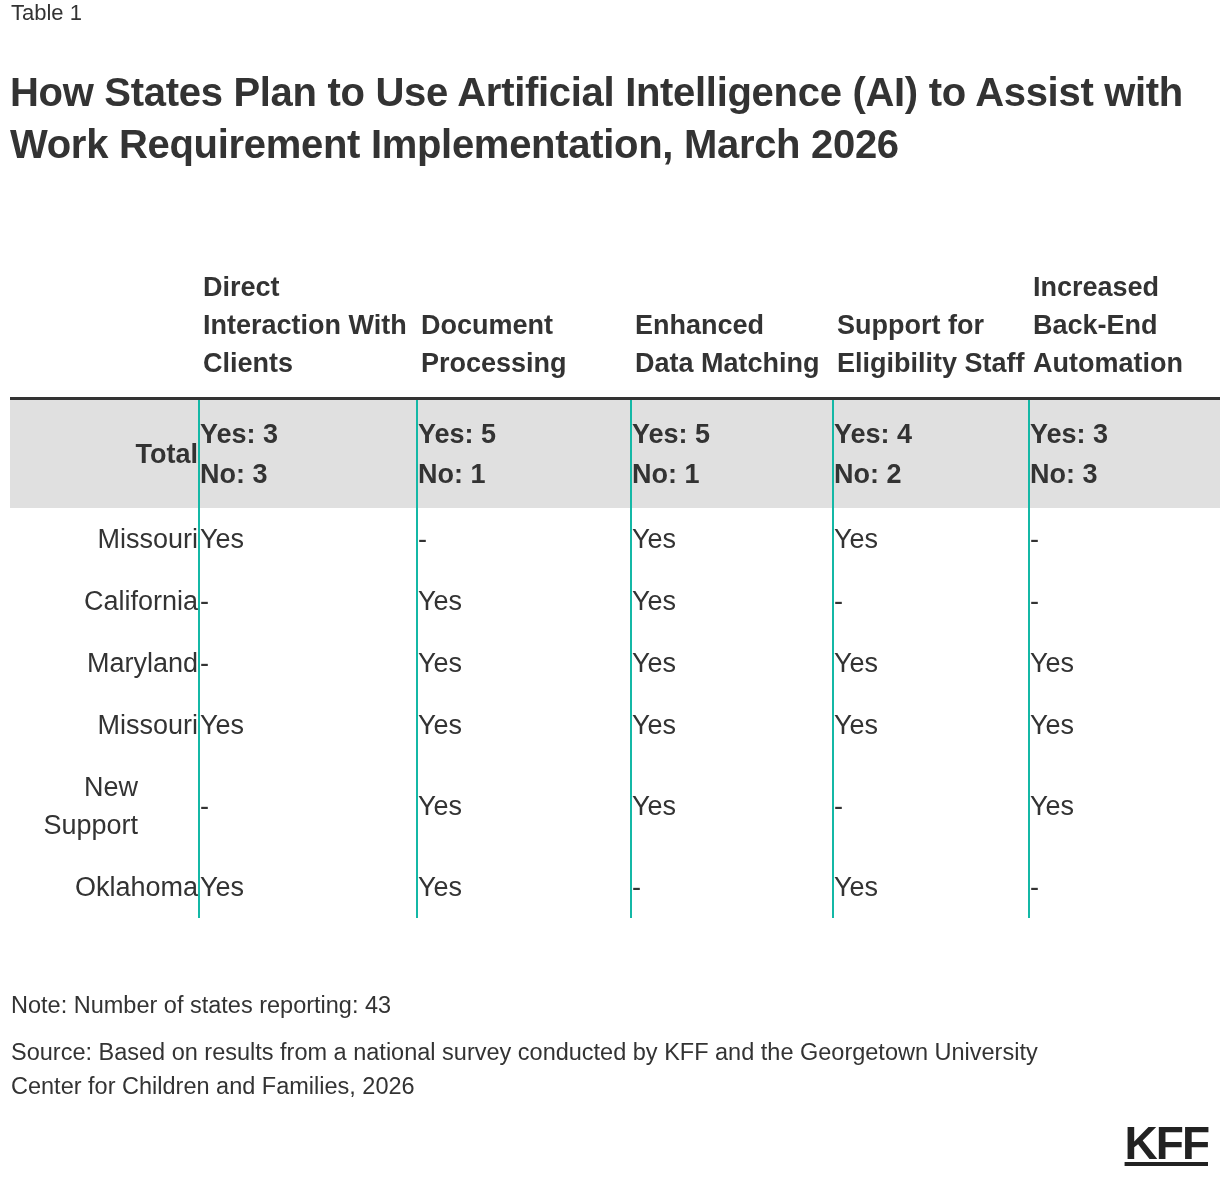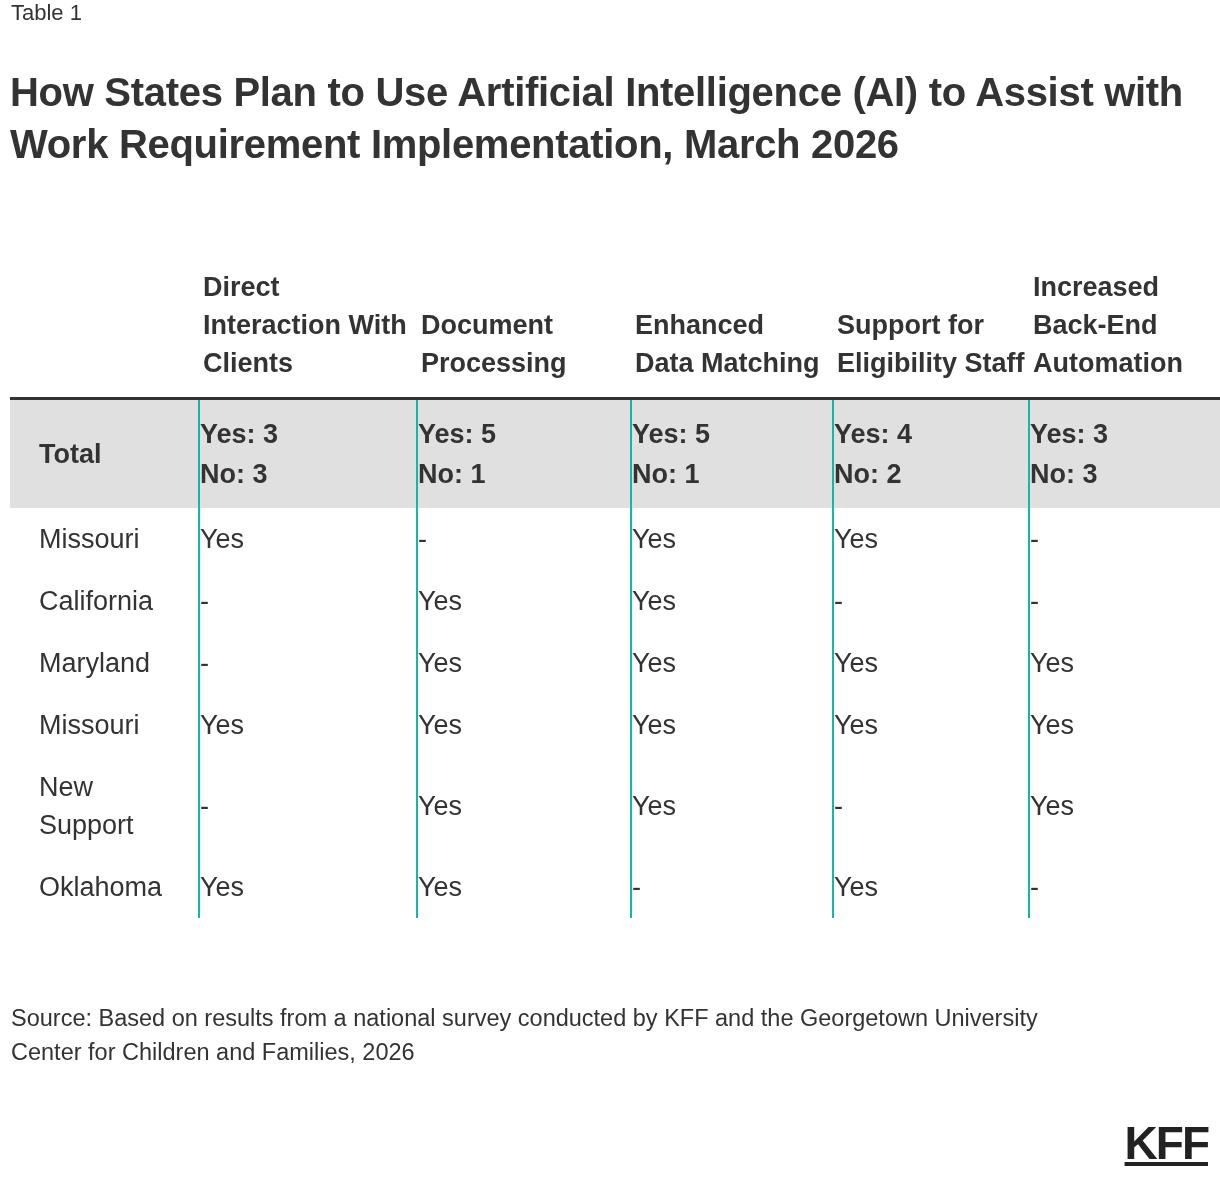--- a/index.html
+++ b/index.html
@@ -19,21 +19,21 @@
     col.c3 { width: 202px; } col.c4 { width: 196px; } col.c5 { width: 201px; }
     thead th {
       font-size: 27px; font-weight: bold; line-height: 38px; color: #333;
       text-align: left; vertical-align: bottom; padding: 0 4px 15px 4px;
       height: 162px; border-bottom: 3px solid #333333;
     }
     tbody td {
       font-size: 27px; color: #333; text-align: left; vertical-align: middle;
       border-left: 2px solid #14b8a6; height: 62px; padding: 0;
     }
-    tbody td.state { border-left: none; text-align: left; padding-left: 29px; line-height: 38px; }
+    tbody td.state { border-left: none; text-align: right; padding-left: 12px; line-height: 38px; }
     tbody tr.total td { background: #e0e0e0; font-weight: bold; height: 108px; line-height: 40px; }
     tbody tr.tall td { height: 100px; }
     .notes { position: absolute; left: 11px; top: 988px; width: 1100px; font-size: 23.5px; line-height: 34px; color: #333; }
     .notes p { margin: 0; }
     .notes .src { margin-top: 13px; }
     .logo {
       position: absolute; right: 12px; top: 1118px; font-size: 46px; font-weight: bold;
       color: #222; letter-spacing: -2px; line-height: 50px; text-decoration: underline;
     }
   </style>
@@ -137,16 +137,17 @@
         <td>Yes</td>
         <td>-</td>
         <td>Yes</td>
         <td>-</td>
       </tr>
     </tbody>
   </table>
 </div>
 
 <div class="notes">
+  <p>Note: Number of states reporting: 43</p>
   <p class="src">Source: Based on results from a national survey conducted by KFF and the Georgetown University Center for Children and Families, 2026</p>
 </div>
 
 <div class="logo">KFF</div>
 
 </body></html>

